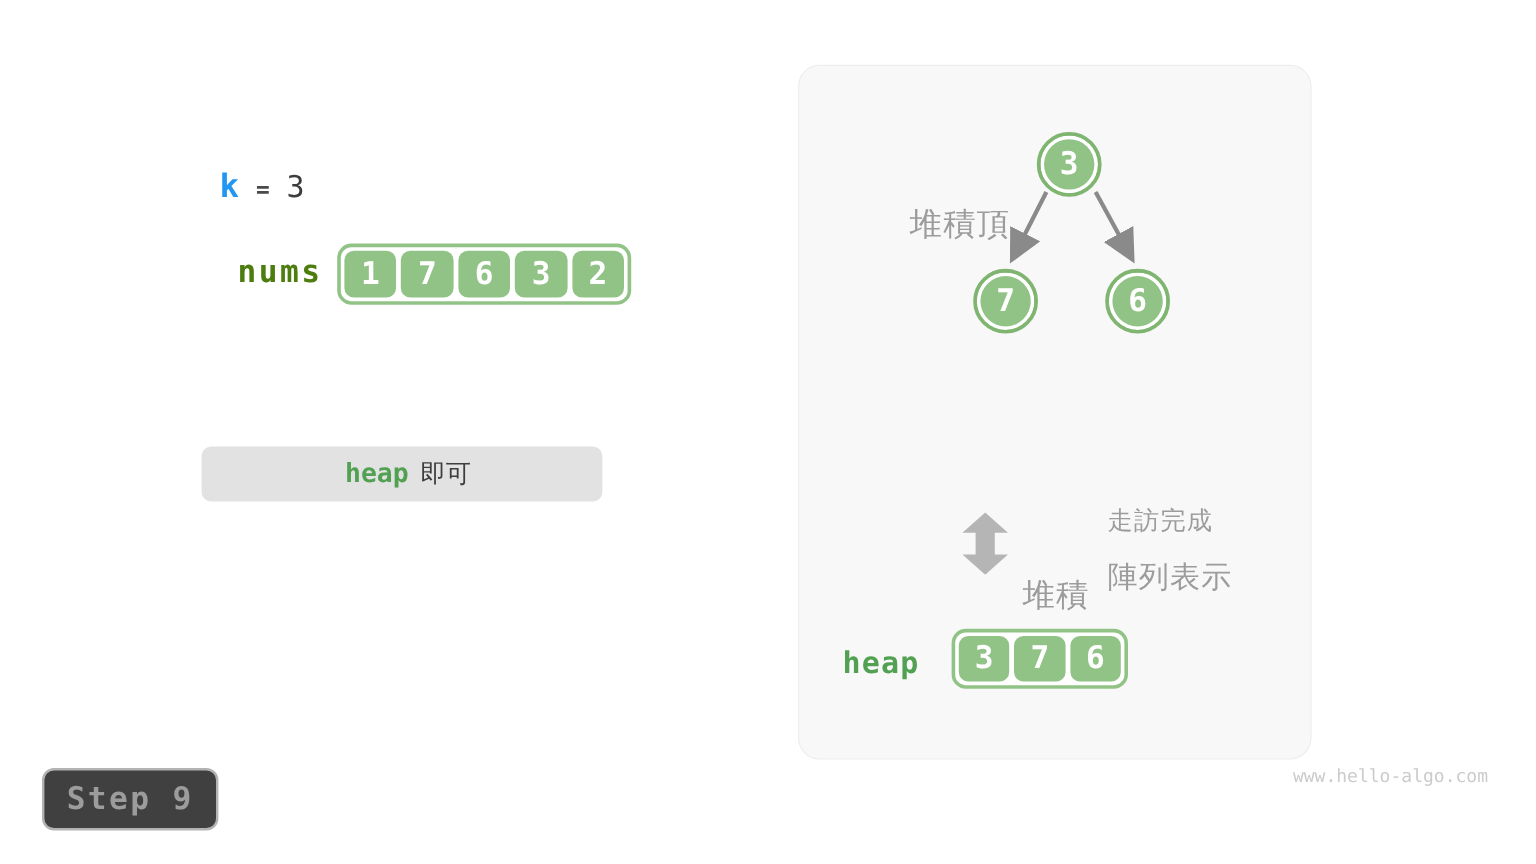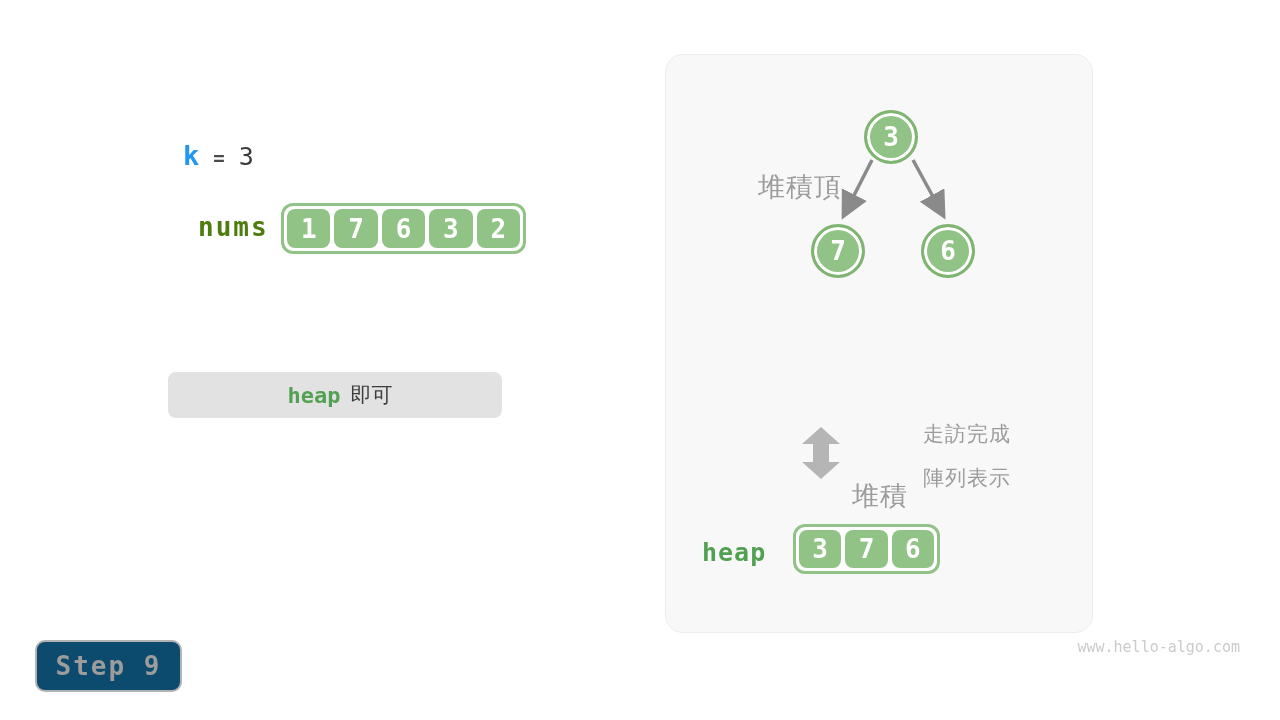--- a/index.html
+++ b/index.html
@@ -46,21 +46,21 @@
     display: flex; align-items: center; justify-content: center;
     font-size: 21px; color: #3d3d3d; white-space: nowrap;
   }
   .callout .code-green {
     font: bold 22px "DejaVu Sans Mono", monospace;
     color: #52a152; margin: 0 10px;
   }
 
   .step-box {
     left: 35px; top: 640px; width: 147px; height: 52px;
-    background: #0c4a6e;
+    background: #404040;
     border: 2px solid #b3b3b3; border-radius: 10px;
     display: flex; align-items: center; justify-content: center;
   }
   .step-box span {
     font: bold 26px "DejaVu Sans Mono", monospace;
     color: #9c9c9c; letter-spacing: 2px;
   }
 
   
   .card {
@@ -83,21 +83,21 @@
   }
   .node-root { left: 198px; top: 55px; }
   .node-l    { left: 145px; top: 169px; }
   .node-r    { left: 255px; top: 169px; }
 
   .gray-label { color: #9c9c9c; font-weight: normal; }
   .tree-top-label { left: 92px; top: 114px; font-size: 27px; letter-spacing: 1px; }
   .updown-icon { left: 135px; top: 372px; }
   .legend-heap { left: 186px; top: 384px; font-size: 27px; letter-spacing: 1px; margin-top: 39px; }
   .legend-line1 { left: 257px; top: 365px; font-size: 21px; letter-spacing: 1px; }
-  .legend-line2 { left: 257px; top: 409px; font-size: 21px; letter-spacing: 1px; }
+  .legend-line2 { left: 257px; top: 409px; font-size: 25px; letter-spacing: 1px; }
 
   .heap-label {
     left: 36px; top: 483px;
     font: bold 25px "DejaVu Sans Mono", monospace;
     color: #52a152; letter-spacing: 1px;
   }
 
   .watermark {
     right: 40px; top: 638px;
     font: 15px "DejaVu Sans Mono", monospace;

